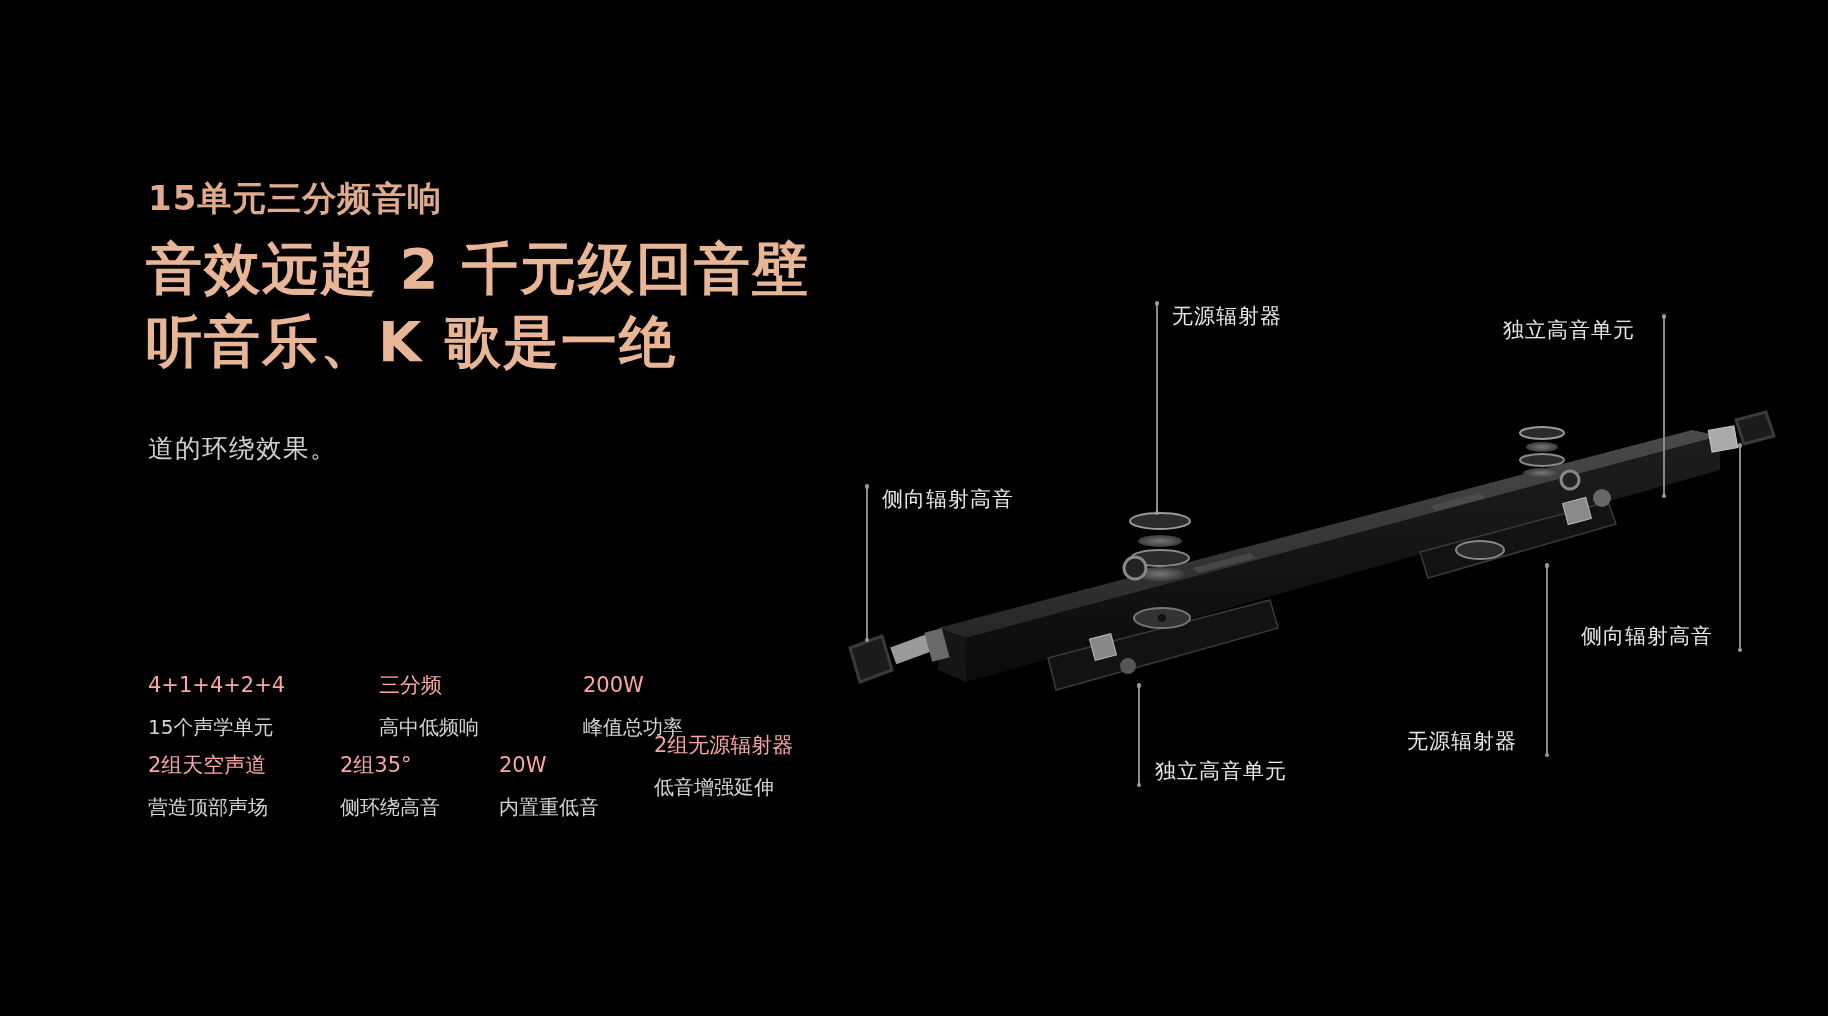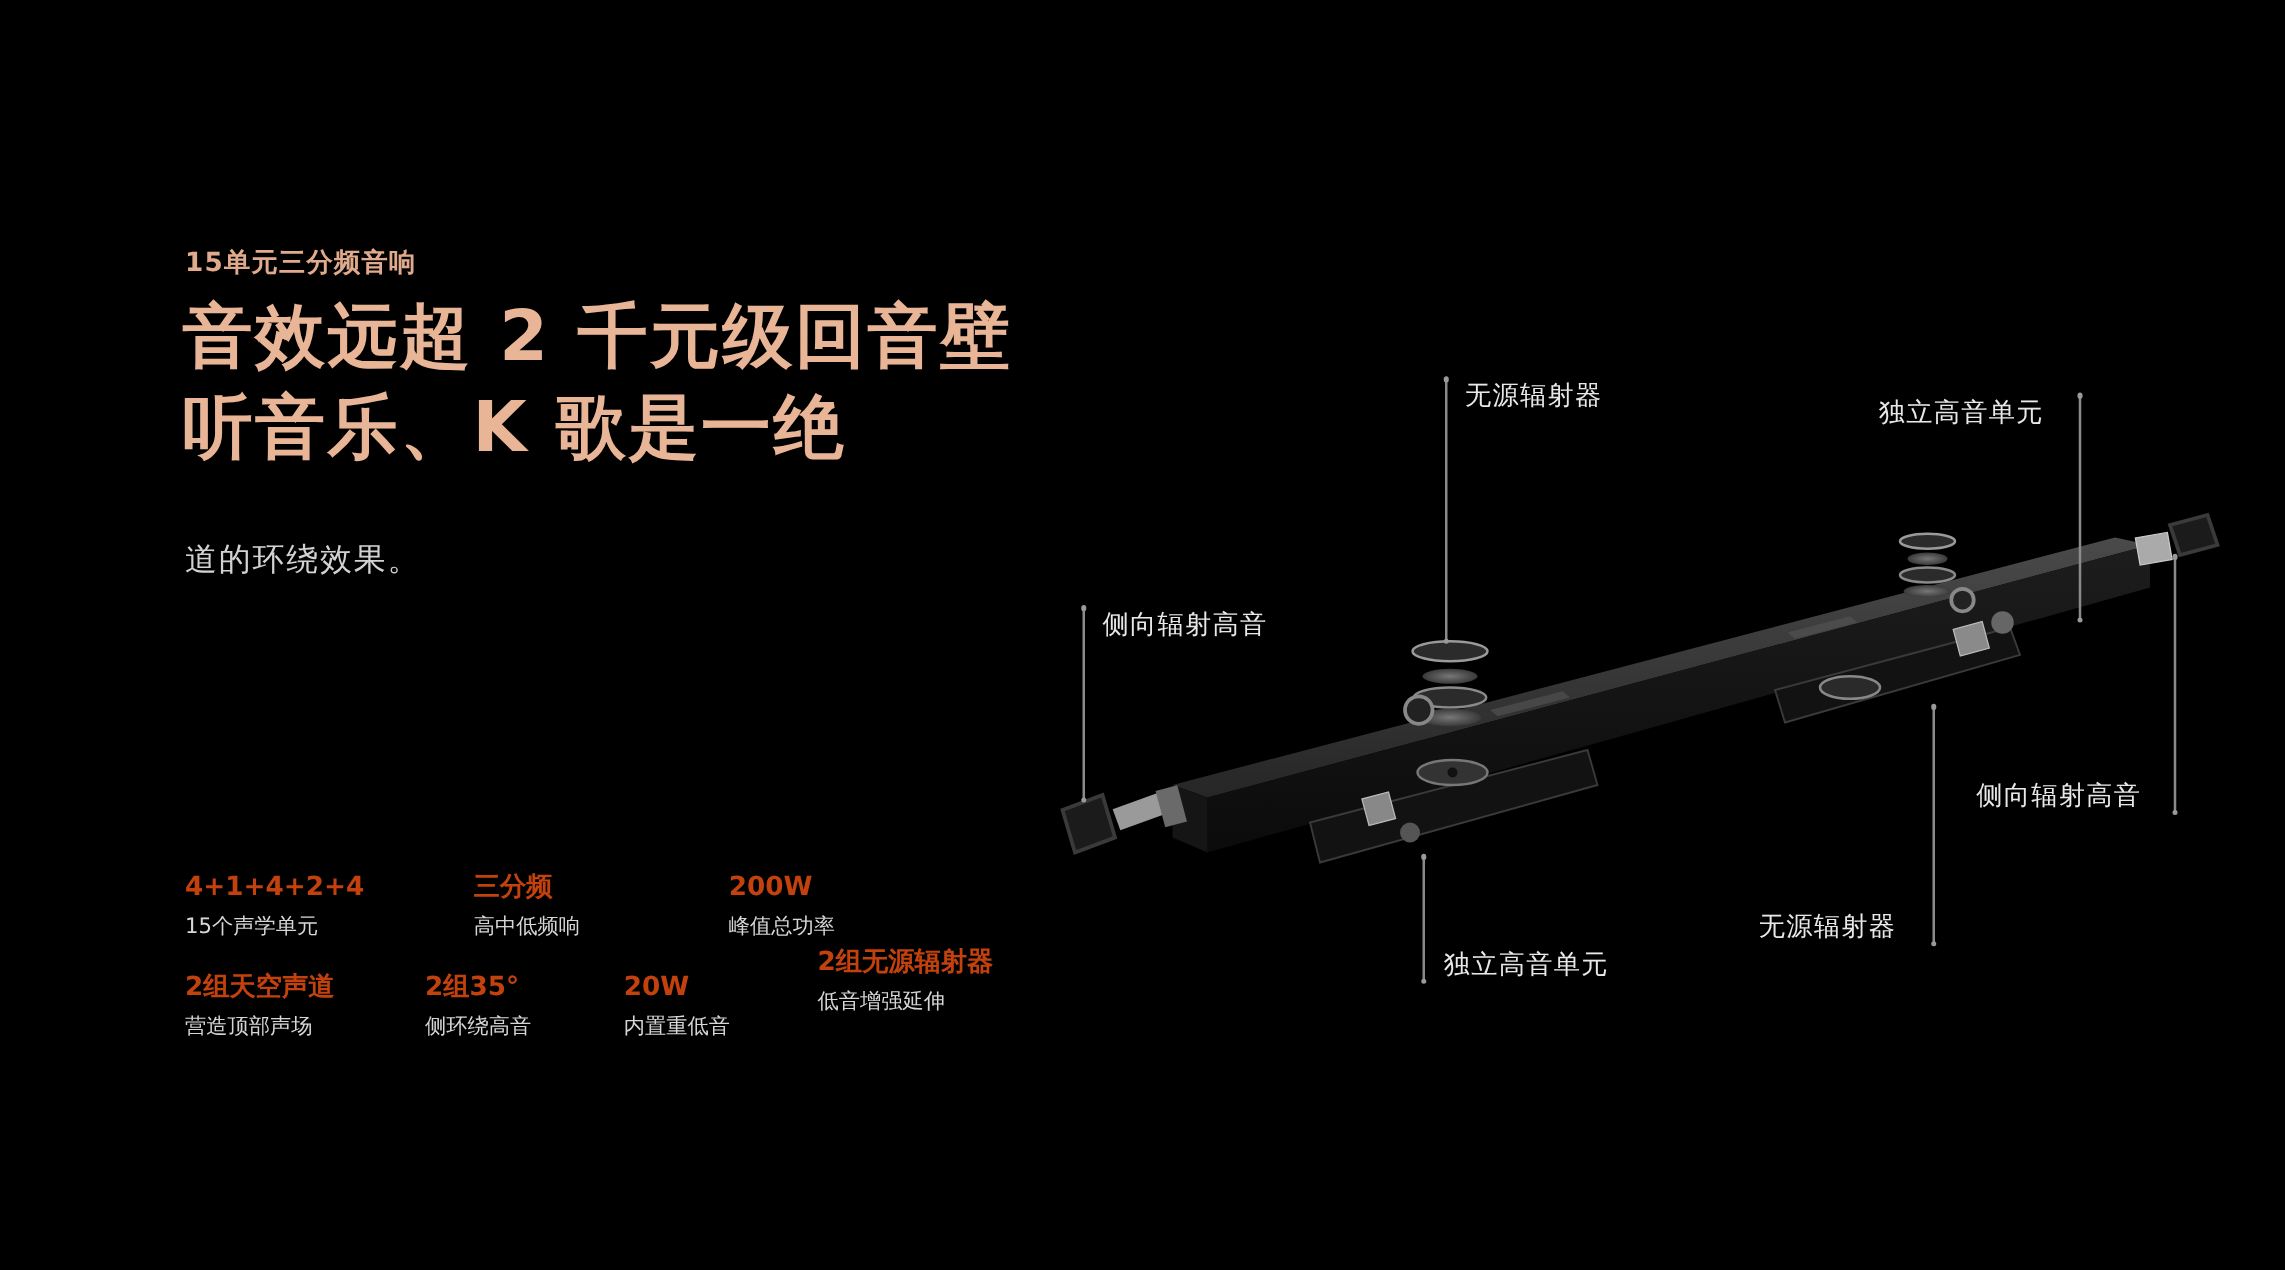--- a/index.html
+++ b/index.html
@@ -1,27 +1,27 @@
 <!DOCTYPE html>
 <html><head>
 <meta charset="utf-8">
 <style>
   html, body { margin:0; padding:0; background:#000; }
   body { width:1828px; height:1016px; position:relative; overflow:hidden;
          font-family:"DejaVu Sans","Liberation Sans",sans-serif; color:#e6e6e6; }
   .abs { position:absolute; }
-  .subtitle { left:148px; top:196px; font-size:21px; font-weight:bold; color:#e0ab8c; letter-spacing:1px; white-space:nowrap; }
+  .subtitle { left:148px; top:176px; font-size:34px; font-weight:bold; color:#e0ab8c; letter-spacing:1px; white-space:nowrap; }
   .title { left:146px; font-size:56px; font-weight:bold; color:#e9b597; white-space:nowrap; letter-spacing:2px;text-align:center; }
   .title.l1 { top:232px; }
   .title.l2 { top:305px; }
   .body-text { left:148px; top:424px; width:640px; font-size:25.5px; line-height:48px; color:#d2d2d2; letter-spacing:1.5px; }
   .body-text span { display:block; white-space:nowrap; }
   .stat { position:absolute; white-space:nowrap; }
-  .stat .v { display:block; font-size:21px; font-weight:bold; color:#c2410c; line-height:26px;margin-top:24px; }
-  .stat .l { display:block; font-size:17px; color:#d6d6d6; line-height:26px; margin-top:6px; }
+  .stat .v { display:block; font-size:21px; font-weight:normal; color:#fca5a5; line-height:26px; }
+  .stat .l { display:block; font-size:20px; color:#d6d6d6; line-height:26px; margin-top:16px; }
   .callout-text { position:absolute; font-size:21px; color:#e8e8e8; white-space:nowrap; letter-spacing:1px; }
   .vline { position:absolute; width:1.5px; background:#8a8a8a; }
   .vline::before, .vline::after { content:""; position:absolute; left:-1.5px; width:4.5px; height:4.5px; border-radius:50%; background:#9a9a9a; }
   .vline::before { top:-2px; }
   .vline::after { bottom:-2px; }
   svg.product { position:absolute; left:830px; top:400px; }
 </style>
 </head>
 <body>
 

